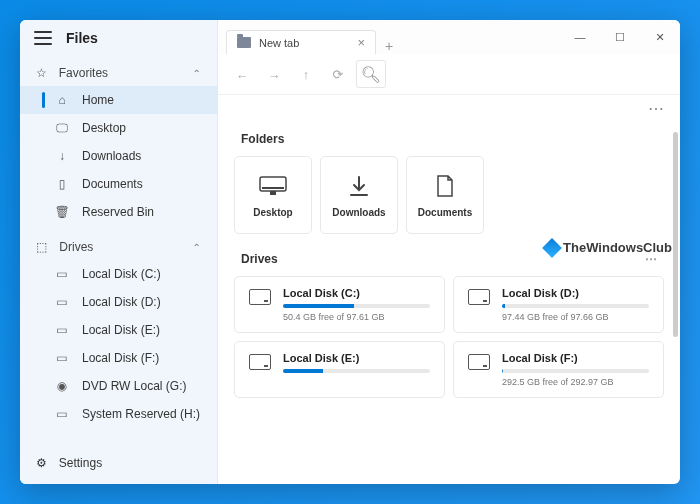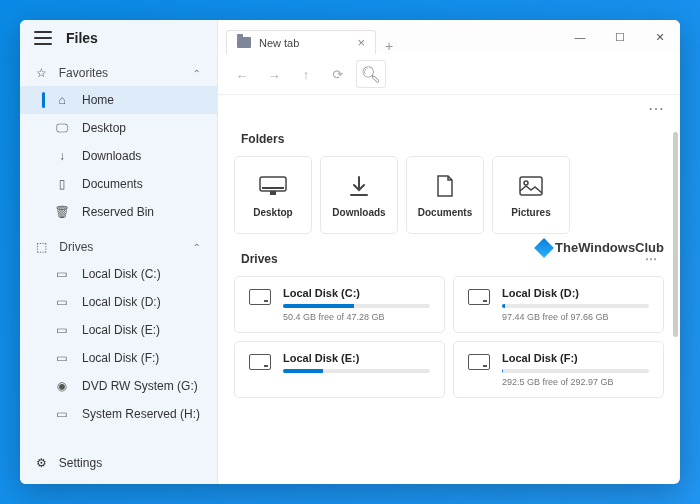--- a/index.html
+++ b/index.html
@@ -34,21 +34,21 @@
 .pathbox{flex:1;border:1px solid #e5e5e5;border-radius:3px;padding:5px 10px;font-size:11px;color:#555;background:#fff;}
 .searchbtn{width:30px;height:28px;border:1px solid #e5e5e5;border-radius:3px;display:flex;align-items:center;justify-content:center;color:#888;cursor:pointer;}
 .secondary-bar{display:flex;justify-content:flex-end;padding:4px 16px;color:#888;}
 .content{flex:1;overflow-y:auto;padding:4px 16px 14px;position:relative;}
 .section-title{font-size:12px;font-weight:600;color:#333;margin:6px 7px 10px;display:flex;align-items:center;}
 .section-title .more{margin-left:auto;color:#999;cursor:pointer;}
 .folders-grid{display:flex;gap:8px;flex-wrap:wrap;}
 .folder-card{width:78px;height:78px;border:1px solid #e8e8e8;border-radius:5px;display:flex;flex-direction:column;align-items:center;justify-content:center;gap:8px;cursor:pointer;background:#fff;}
 .folder-card .big-ic{font-size:22px;color:#444;height:26px;display:flex;align-items:center;}
 .folder-card .lbl{font-size:10px;color:#333;font-weight:600;}
-.watermark{position:absolute;right:16px;top:118px;font-size:13px;font-weight:600;color:#3a3a3a;display:flex;align-items:center;gap:4px;}
+.watermark{position:absolute;right:8px;top:118px;font-size:13px;font-weight:600;color:#3a3a3a;display:flex;align-items:center;gap:4px;}
 .wm-sq{width:14px;height:14px;background:linear-gradient(135deg,#0a7dd8,#2cb1ff);transform:rotate(45deg);}
 .drives-grid{display:grid;grid-template-columns:1fr 1fr;gap:8px;margin-top:4px;}
 .drive-card{border:1px solid #e8e8e8;border-radius:5px;padding:10px 14px;cursor:pointer;background:#fff;display:flex;gap:12px;align-items:flex-start;}
 .drive-ic{width:22px;height:16px;border:1.5px solid #555;border-radius:2px;margin-top:2px;position:relative;flex-shrink:0;}
 .drive-ic::after{content:"";position:absolute;right:2px;bottom:2px;width:4px;height:2px;background:#555;}
 .drive-info{flex:1;}
 .drive-name{font-size:11px;font-weight:600;color:#222;}
 .drive-bar{height:4px;background:#e8e8e8;border-radius:2px;margin:5px 0 4px;overflow:hidden;}
 .drive-fill{height:100%;background:#0078d4;}
 .drive-free{font-size:9px;color:#777;}
@@ -116,21 +116,21 @@
       <div class="nav-item">
           <span class="ico">▭</span>
           <span>Local Disk (E:)</span>
         </div>
       <div class="nav-item">
           <span class="ico">▭</span>
           <span>Local Disk (F:)</span>
         </div>
       <div class="nav-item">
           <span class="ico">◉</span>
-          <span>DVD RW System (G:)</span>
+          <span>DVD RW Local (G:)</span>
         </div>
       <div class="nav-item">
           <span class="ico">▭</span>
           <span>System Reserved (H:)</span>
         </div>
     </div>
 
     <div class="sidebar-footer">
       <div class="settings-item">
         <span>⚙</span>
@@ -194,50 +194,40 @@
             <div class="lbl">Downloads</div>
           </div>
         <div class="folder-card">
             <div class="big-ic">
               <svg width="18" height="22" viewBox="0 0 18 22">
                 <path d="M2 1 h10 l4 4 v16 H2 Z M12 1 v4 h4" fill="none" stroke="#444" stroke-width="1.5"></path>
               </svg>
             </div>
             <div class="lbl">Documents</div>
           </div>
-        <div class="folder-card">
-            <div class="big-ic">
-              <svg width="24" height="20" viewBox="0 0 24 20">
-                <rect x="1" y="1" width="22" height="18" rx="2" fill="none" stroke="#444" stroke-width="1.5"></rect>
-                <circle cx="7" cy="7" r="2" fill="none" stroke="#444" stroke-width="1.5"></circle>
-                <path d="M1 15 l6-5 5 4 4-3 7 6" fill="none" stroke="#444" stroke-width="1.5"></path>
-              </svg>
-            </div>
-            <div class="lbl">Pictures</div>
-          </div>
       </div>
 
       <div class="watermark">
           <div class="wm-sq"></div>
           <span>TheWindowsClub</span>
         </div>
 
       <div class="section-title" style="margin-top:18px;">
           <span>Drives</span>
           <span class="more">⋯</span>
         </div>
       <div class="drives-grid">
         <div class="drive-card">
             <div class="drive-ic"></div>
             <div class="drive-info">
               <div class="drive-name">Local Disk (C:)</div>
               <div class="drive-bar">
                 <div class="drive-fill" style="width:48%"></div>
               </div>
-              <div class="drive-free">50.4 GB free of 47.28 GB</div>
+              <div class="drive-free">50.4 GB free of 97.61 GB</div>
             </div>
           </div>
         <div class="drive-card">
             <div class="drive-ic"></div>
             <div class="drive-info">
               <div class="drive-name">Local Disk (D:)</div>
               <div class="drive-bar">
                 <div class="drive-fill" style="width:2%"></div>
               </div>
               <div class="drive-free">97.44 GB free of 97.66 GB</div>

